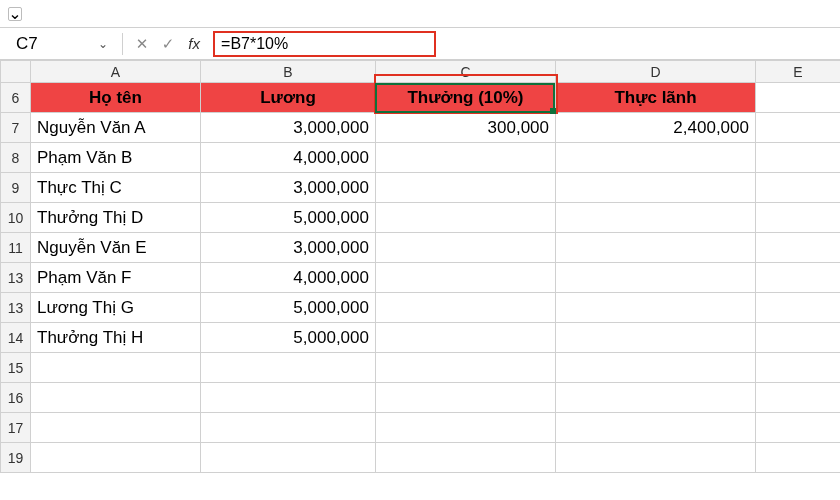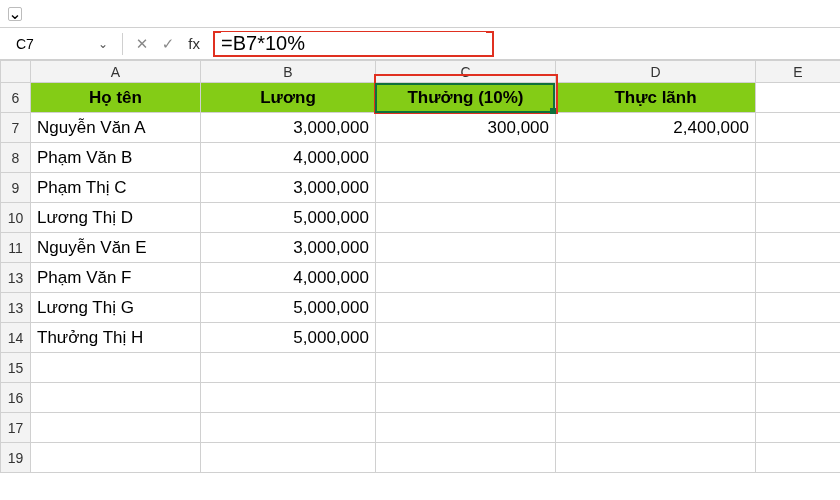--- a/index.html
+++ b/index.html
@@ -3,39 +3,39 @@
 <meta charset="utf-8">
 <style>
   * { box-sizing: border-box; margin: 0; padding: 0; font-family: Arial, sans-serif; }
   body { background: #fff; width: 840px; height: 500px; overflow: hidden; position: relative; }
 
   .titlebar { height: 28px; border-bottom: 1px solid #d0d0d0; background: #fff; display: flex; align-items: center; padding: 0 8px; }
   .customize-arrow { width: 14px; height: 14px; background:#fff; border:1px solid #bcbcbc; border-radius:2px; display:flex; align-items:center; justify-content:center; }
 
   .formula-bar { height: 32px; border-bottom: 1px solid #d0d0d0; display: flex; align-items: center; padding: 0 6px; gap: 4px; }
   .namebox-wrap { display:flex; align-items:center; gap:6px; padding:0 6px; height:26px; }
-  .namebox { width: 80px; height: 22px; border: none; font-size: 14px; padding: 0 4px; outline:none; }
+  .namebox { width: 80px; height: 22px; border: none; font-size: 17px; padding: 0 4px; outline:none; }
   .name-drop { color:#555; font-size:12px; cursor:pointer; }
   .vert-sep { width:1px; height:22px; background:#d0d0d0; margin:0 4px;}
   .fb-btn { width:22px; height:22px; display:flex; align-items:center; justify-content:center; color:#888; font-size:15px; cursor:pointer; }
-  .fb-btn.fx { font-family: "Times New Roman", serif; color:#333;justify-content:center; }
+  .fb-btn.fx { font-style: italic; font-family: "Times New Roman", serif; color:#333;justify-content:center; }
   .formula-highlight { border: 2px solid #e03020; padding: 2px 6px; height:26px; display:flex; align-items:center; margin-left:4px; }
-  .formula-input { border:none; outline:none; font-size:20px; min-width:90px; }
+  .formula-input { border:none; outline:none; font-size:16px; min-width:90px; }
 
   .sheet { position: relative; }
   table.grid { border-collapse: collapse; table-layout: fixed; width: 840px; }
   table.grid th, table.grid td { border: 1px solid #d0d0d0; overflow:hidden; white-space:nowrap; }
 
   th.col { background:#f3f3f3; font-weight:normal; font-size:14px; color:#333; height:22px; text-align:center; }
   th.rowhdr { background:#f3f3f3; font-weight:normal; font-size:14px; color:#333; width:30px; text-align:center; }
   th.corner { background:#f3f3f3; width:30px; }
 
   td { height:30px; font-size:17px; padding: 0 6px; }
   td.data { border: 1px solid #000; }
-  td.hdr { background:#84cc16; font-weight:bold; text-align:center; border:1px solid #000; }
+  td.hdr { background:#ef4444; font-weight:bold; text-align:center; border:1px solid #000; }
   td.left { text-align:left;margin-top:28px; }
   td.right { text-align:right; }
 
   .red-box-c7 { position:absolute; border:2px solid #e03020; pointer-events:none; }
   .sel-c7 { position:absolute; border: 2px solid #0f703b; pointer-events:none; }
   .sel-c7::after{content:''; position:absolute; right:-3px; bottom:-3px; width:6px; height:6px; background:#0f703b;}
 
   
   td.empty { border:1px solid #e9e9e9; }
 </style>
@@ -109,29 +109,29 @@
         <tr>
           <th class="rowhdr">8</th>
           <td class="data left">Phạm Văn B</td>
           <td class="data right">4,000,000</td>
           <td class="data right"></td>
           <td class="data right"></td>
           <td class="empty"></td>
         </tr>
         <tr>
           <th class="rowhdr">9</th>
-          <td class="data left">Phạm Thị C</td>
+          <td class="data left">Thực Thị C</td>
           <td class="data right">3,000,000</td>
           <td class="data right"></td>
           <td class="data right"></td>
           <td class="empty"></td>
         </tr>
         <tr>
           <th class="rowhdr">10</th>
-          <td class="data left">Lương Thị D</td>
+          <td class="data left">Thưởng Thị D</td>
           <td class="data right">5,000,000</td>
           <td class="data right"></td>
           <td class="data right"></td>
           <td class="empty"></td>
         </tr>
         <tr>
           <th class="rowhdr">11</th>
           <td class="data left">Nguyễn Văn E</td>
           <td class="data right">3,000,000</td>
           <td class="data right"></td>

